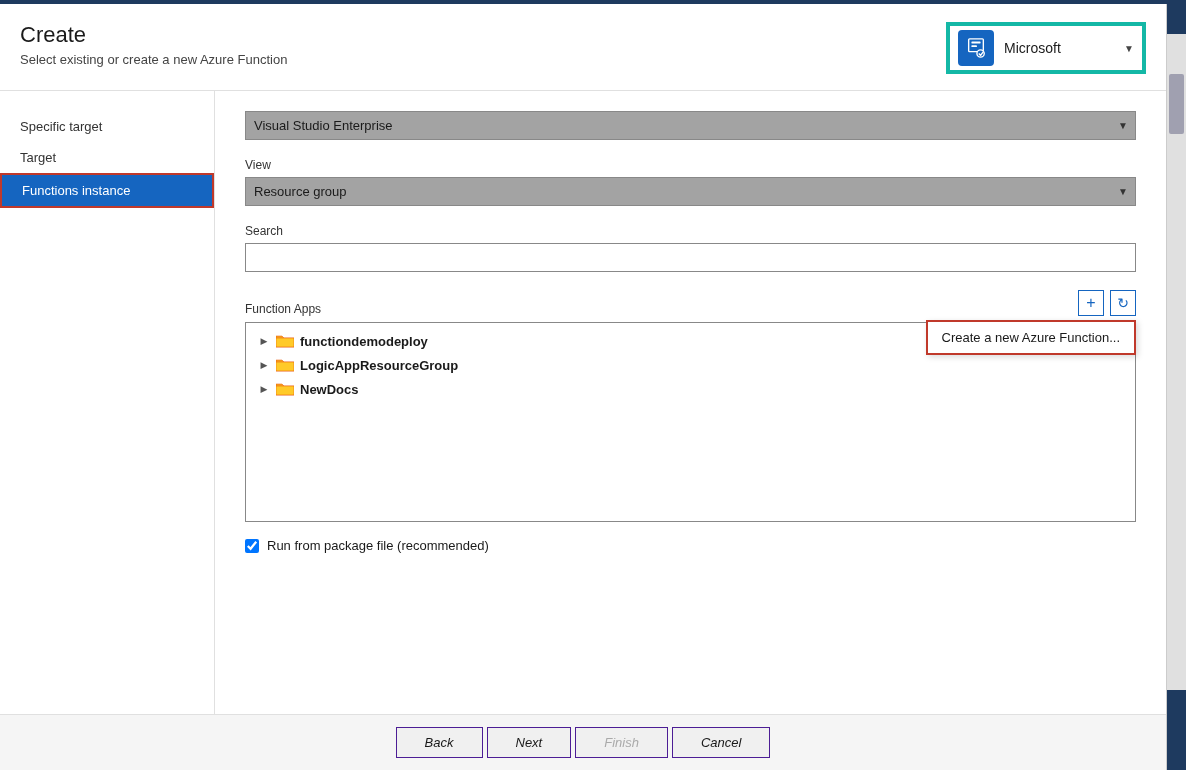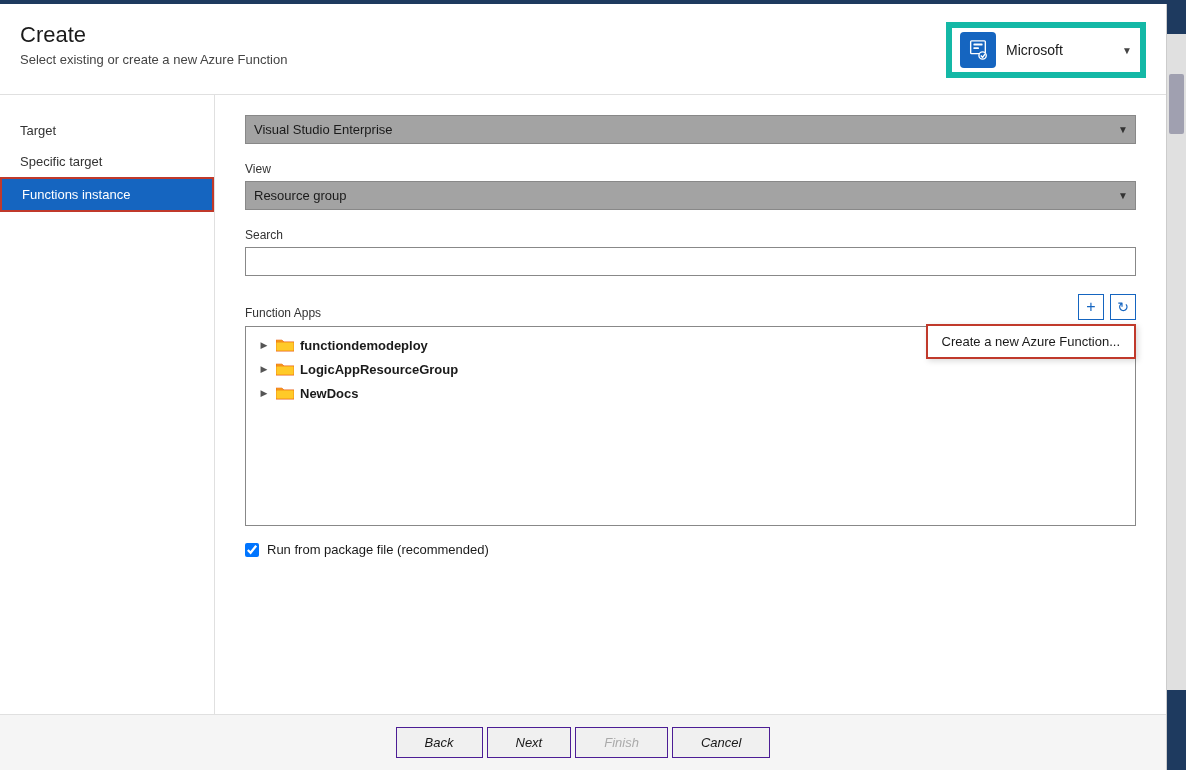--- a/index.html
+++ b/index.html
@@ -83,21 +83,21 @@
       color: #1a1a1a;
       margin-bottom: 4px;
     }
     .publish-subtitle {
       font-size: 13px;
       color: #444;
     }
     .account-selector {
       display: flex;
       align-items: center;
-      border: 6px solid #14b8a6;
+      border: 4px solid #14b8a6;
       padding: 4px 8px;
       min-width: 200px;
       background: #fff;
       cursor: pointer;
     }
     .account-icon {
       width: 36px;
       height: 36px;
       background: #1565c0;
       border-radius: 4px;
@@ -357,24 +357,24 @@
           <span class="account-name">Microsoft</span>
           <span class="dropdown-arrow">▼</span>
         </div>
       </div>
     </div>
 
     <div class="body-area">
 
       <div class="left-nav">
         <div class="nav-item">
+          <span>Specific target</span>
+        </div>
+        <div class="nav-item">
           <span>Target</span>
-        </div>
-        <div class="nav-item">
-          <span>Specific target</span>
         </div>
         <div class="nav-item active-highlighted">
           <span>Functions instance</span>
         </div>
       </div>
 
       <div class="right-panel">
 
         <div class="field-group">
           <div class="select-wrapper">

